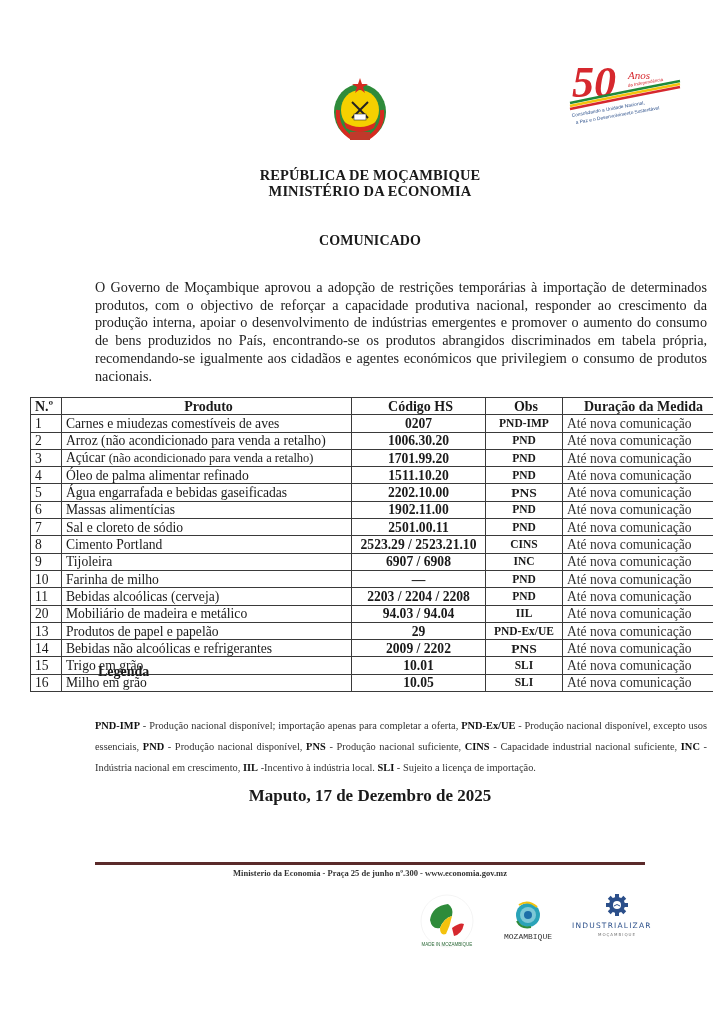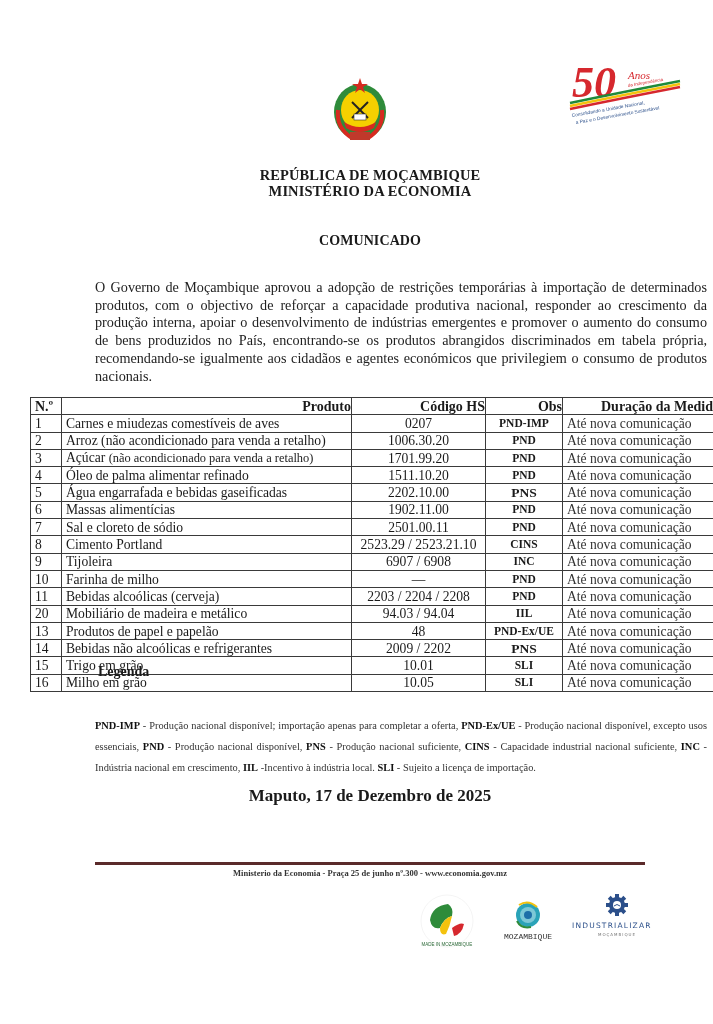--- a/index.html
+++ b/index.html
@@ -39,23 +39,23 @@
     table-layout: fixed;
   }
   #measures th, #measures td {
     border: 1px solid #3a3a3a;
     padding: 0 0 0 4px;
     height: 16.3px;
     line-height: 15px;
     white-space: nowrap;
     overflow: hidden;
   }
-  #measures th { font-weight: bold; text-align: right; font-size: 14px; }
+  #measures th { font-weight: bold; text-align: center; font-size: 14px; }
   #measures th.c-num { text-align: left; }
-  #measures td.c-code { text-align: center; padding: 0; }
+  #measures td.c-code { text-align: center; padding: 0; font-weight: bold; }
   #measures td.c-obs { text-align: center; padding: 0; font-weight: bold; font-size: 11.5px; }
   #measures td.c-obs.big { font-size: 13.5px; }
   #measures td.c-dur { color: #333; }
   .small-prod { font-size: 12.4px; }
 
   #legend-title { left: 98px; top: 664px; font-weight: bold; font-size: 14px; }
   #legend-text {
     left: 95px; top: 715px; width: 612px;
     font-size: 10.4px; line-height: 21px; text-align: justify; color: #333;
   }
@@ -204,21 +204,21 @@
       <tr>
         <td class="c-num">20</td>
         <td class="c-prod">Mobiliário de madeira e metálico</td>
         <td class="c-code">94.03 / 94.04</td>
         <td class="c-obs">IIL</td>
         <td class="c-dur">Até nova comunicação</td>
       </tr>
       <tr>
         <td class="c-num">13</td>
         <td class="c-prod">Produtos de papel e papelão</td>
-        <td class="c-code">48</td>
+        <td class="c-code">29</td>
         <td class="c-obs">PND-Ex/UE</td>
         <td class="c-dur">Até nova comunicação</td>
       </tr>
       <tr>
         <td class="c-num">14</td>
         <td class="c-prod">Bebidas não alcoólicas e refrigerantes</td>
         <td class="c-code">2009 / 2202</td>
         <td class="c-obs big">PNS</td>
         <td class="c-dur">Até nova comunicação</td>
       </tr>

